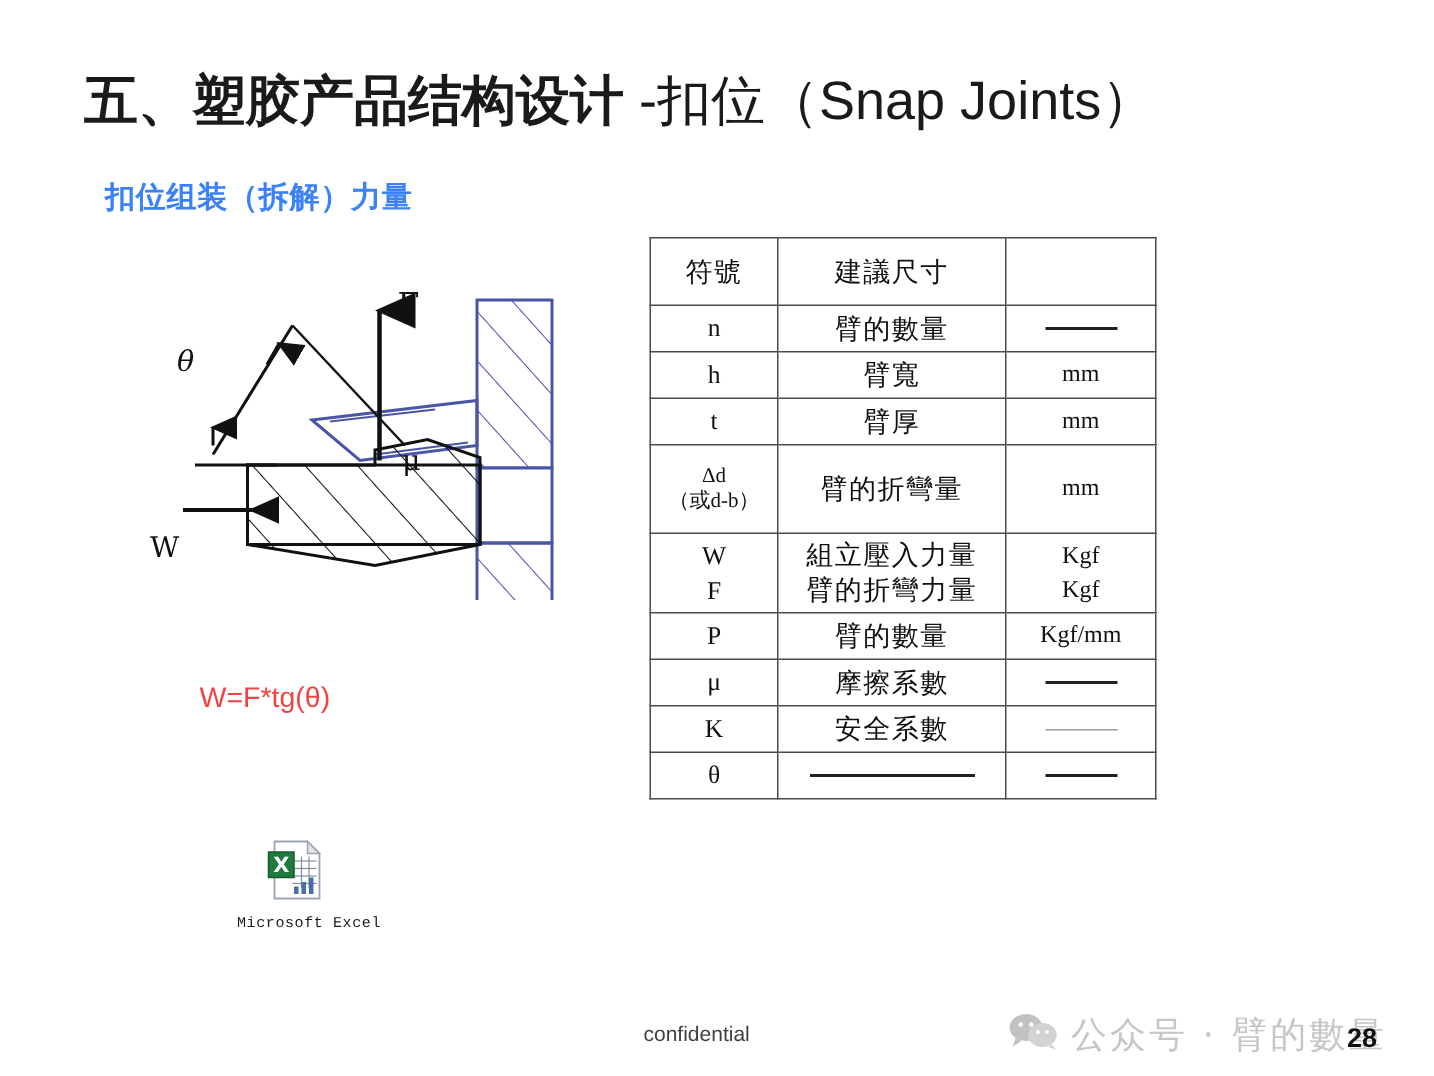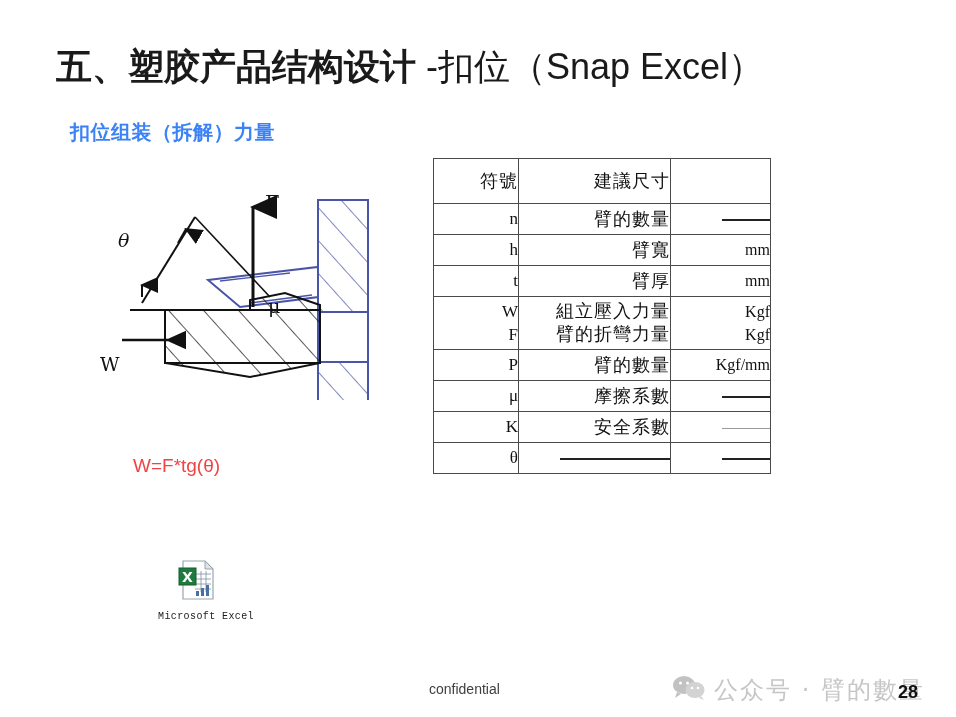--- a/index.html
+++ b/index.html
@@ -99,21 +99,21 @@
     left: 433px;
     top: 158px;
     width: 334px;
     border-collapse: collapse;
     table-layout: fixed;
     background: #ffffff;
   }
   #spec-table td {
     border: 1px solid #4a4a4a;
     padding: 0;
-    text-align: right;
+    text-align: center;
     vertical-align: middle;
     font-family: "Liberation Serif", "DejaVu Serif", serif;
     color: #111111;
   }
   #spec-table .c-sym   { width: 84px; }
   #spec-table .c-desc  { width: 151px; }
   #spec-table .c-unit  { width: 99px; }
 
   .cell-sym {
     font-size: 17px;
@@ -178,21 +178,21 @@
     top: 682px;
     font-size: 18px;
     font-weight: bold;
     color: #101010;
   }
 </style>
 </head>
 <body>
 
 <div id="slide-title">
-  <span class="t-bold">五、塑胶产品结构设计</span><span class="t-rest"> -扣位（Snap Excel）</span>
+  <span class="t-bold">五、塑胶产品结构设计</span><span class="t-rest"> -扣位（Snap Joints）</span>
 </div>
 
 <div id="slide-subtitle">扣位组装（拆解）力量</div>
 
 <div id="figure-area">
   <svg width="310" height="215" viewBox="0 0 310 215" xmlns="http://www.w3.org/2000/svg">
     <defs>
       <pattern id="hatchBlack" width="26" height="26" patternTransform="rotate(-42)" patternUnits="userSpaceOnUse">
         <line x1="0" y1="0" x2="0" y2="26" stroke="#111111" stroke-width="1.4"></line>
       </pattern>
@@ -297,20 +297,28 @@
       <td class="c-desc cell-desc">臂寬</td>
       <td class="c-unit cell-unit">mm</td>
     </tr>
 
     <tr class="row-h-1">
       <td class="c-sym cell-sym">t</td>
       <td class="c-desc cell-desc">臂厚</td>
       <td class="c-unit cell-unit">mm</td>
     </tr>
 
+    <tr class="row-h-tall">
+      <td class="c-sym cell-sym-small">
+        <div>Δd</div>
+        <div>（或d-b）</div>
+      </td>
+      <td class="c-desc cell-desc">臂的折彎量</td>
+      <td class="c-unit cell-unit">mm</td>
+    </tr>
 
     <tr class="row-h-2">
       <td class="c-sym cell-sym two-line">
         <div>W</div>
         <div>F</div>
       </td>
       <td class="c-desc cell-desc two-line">
         <div>組立壓入力量</div>
         <div>臂的折彎力量</div>
       </td>

